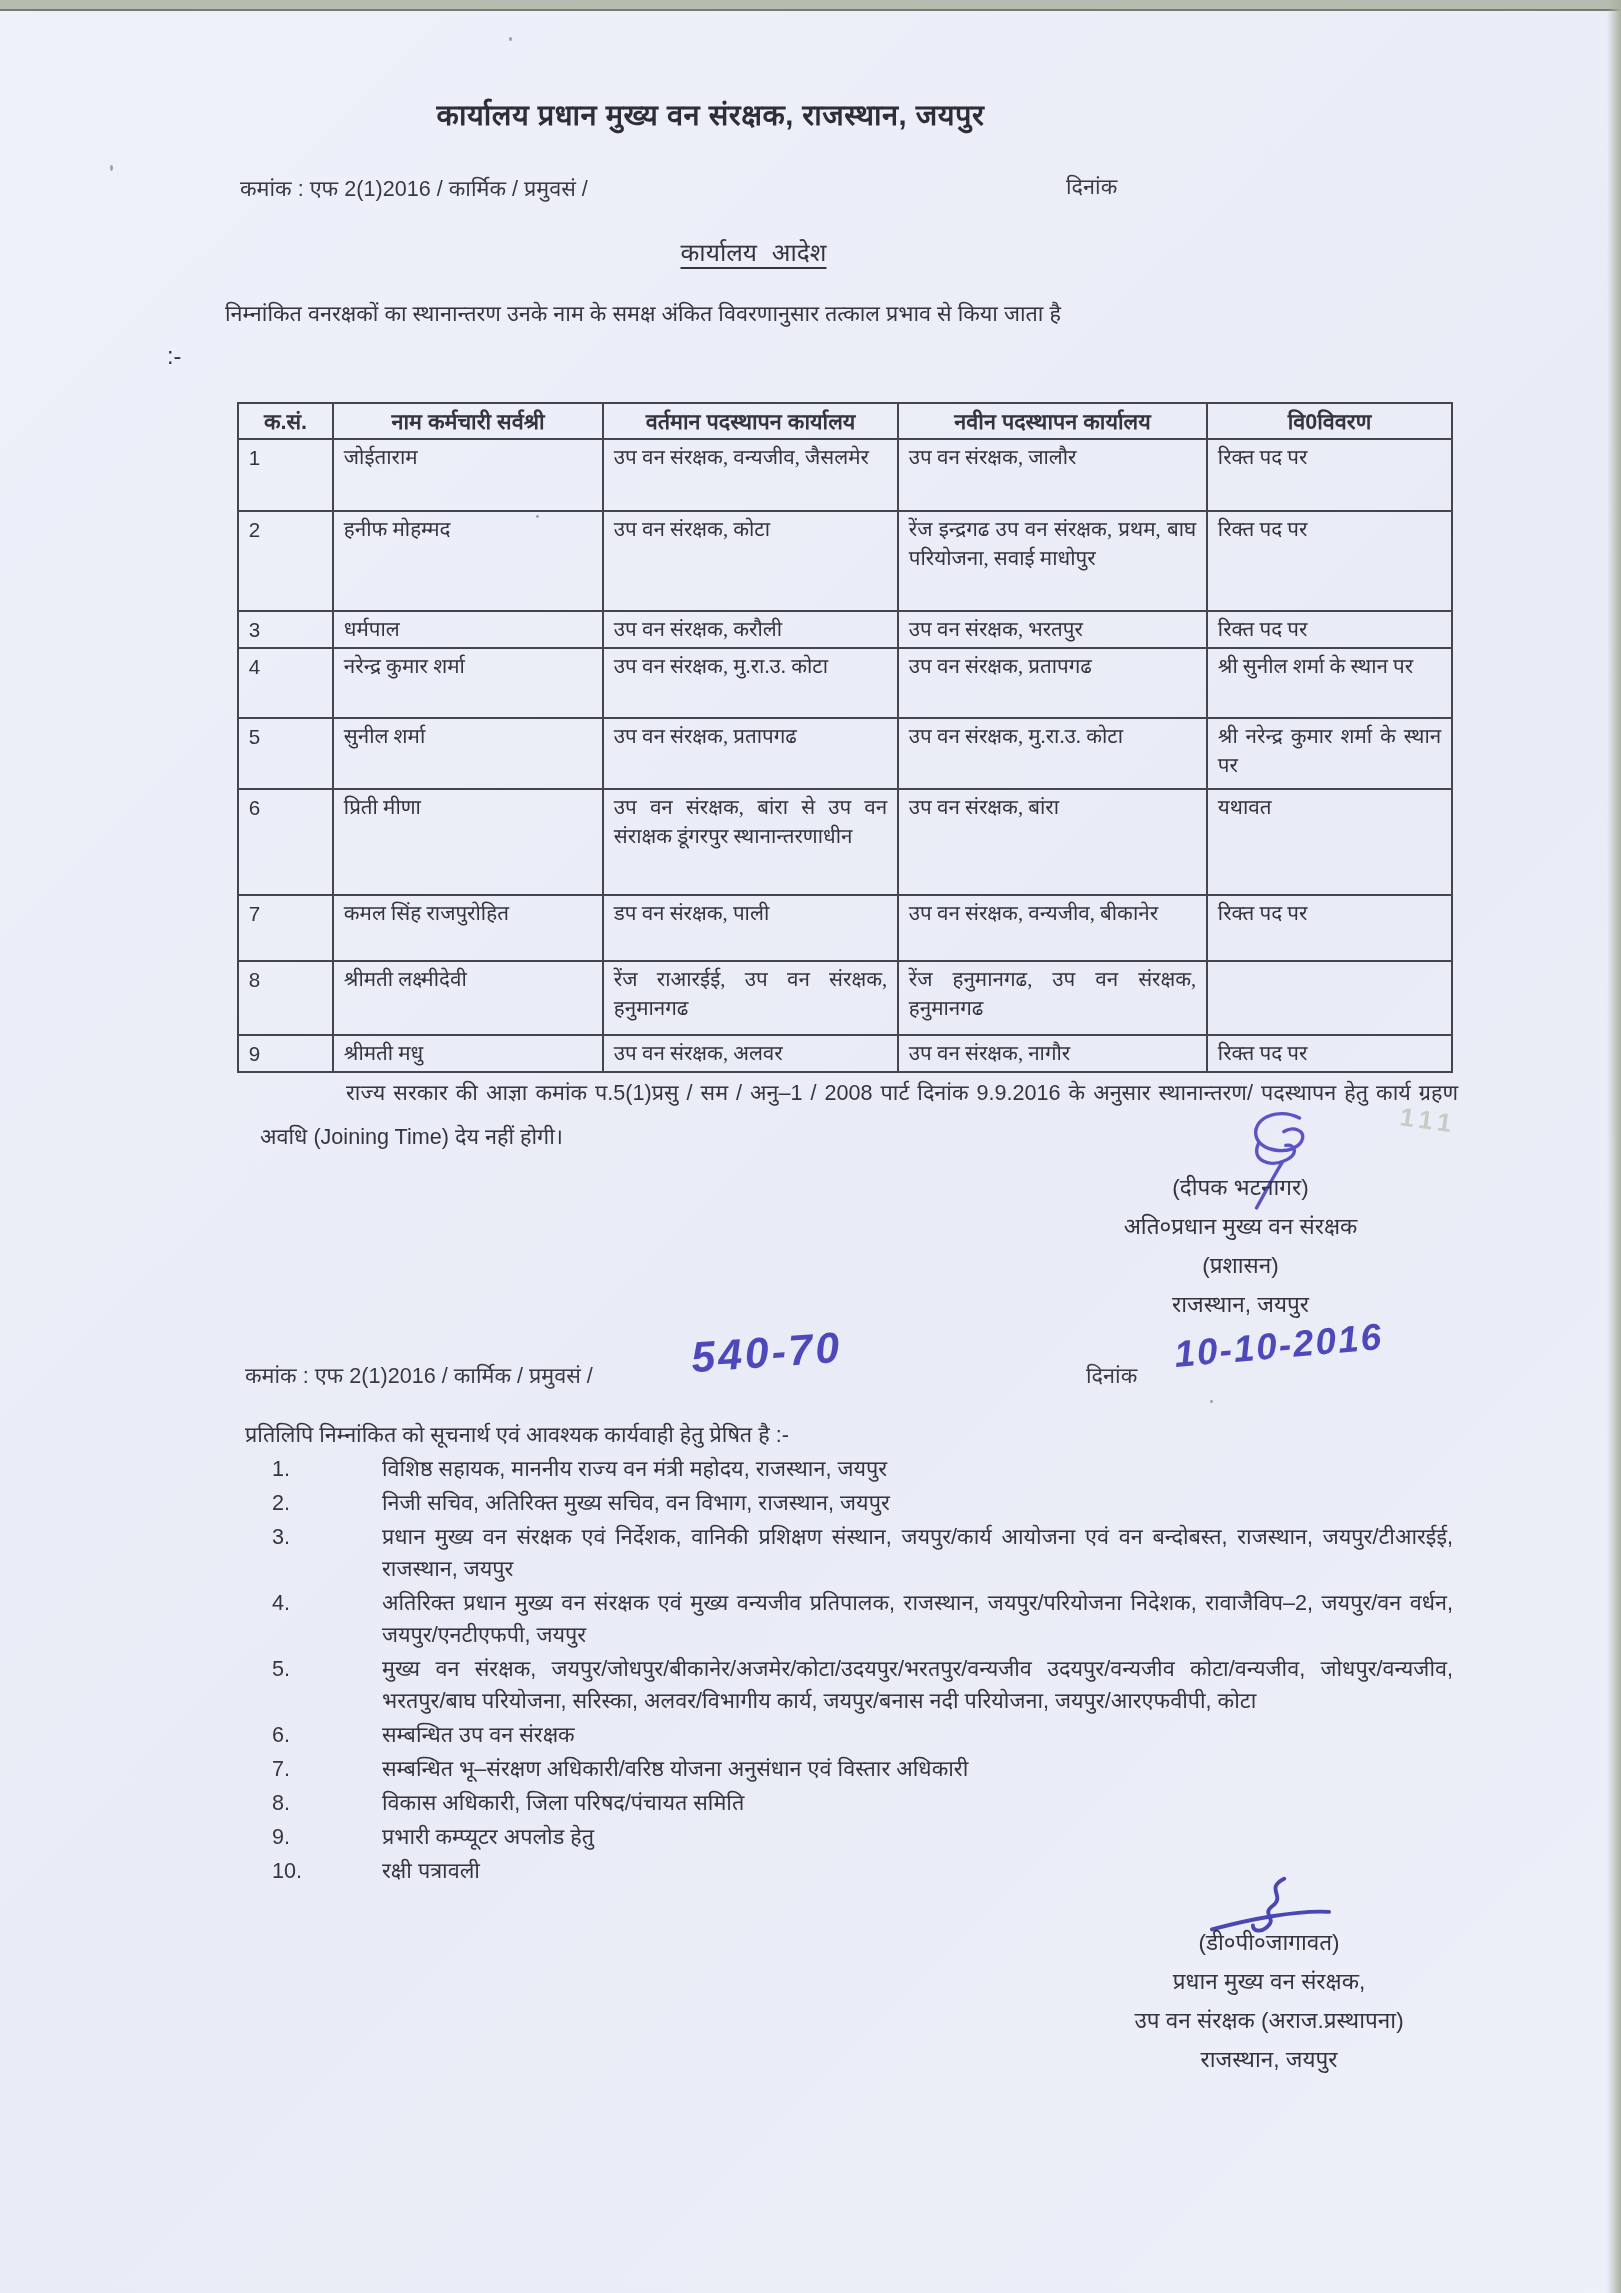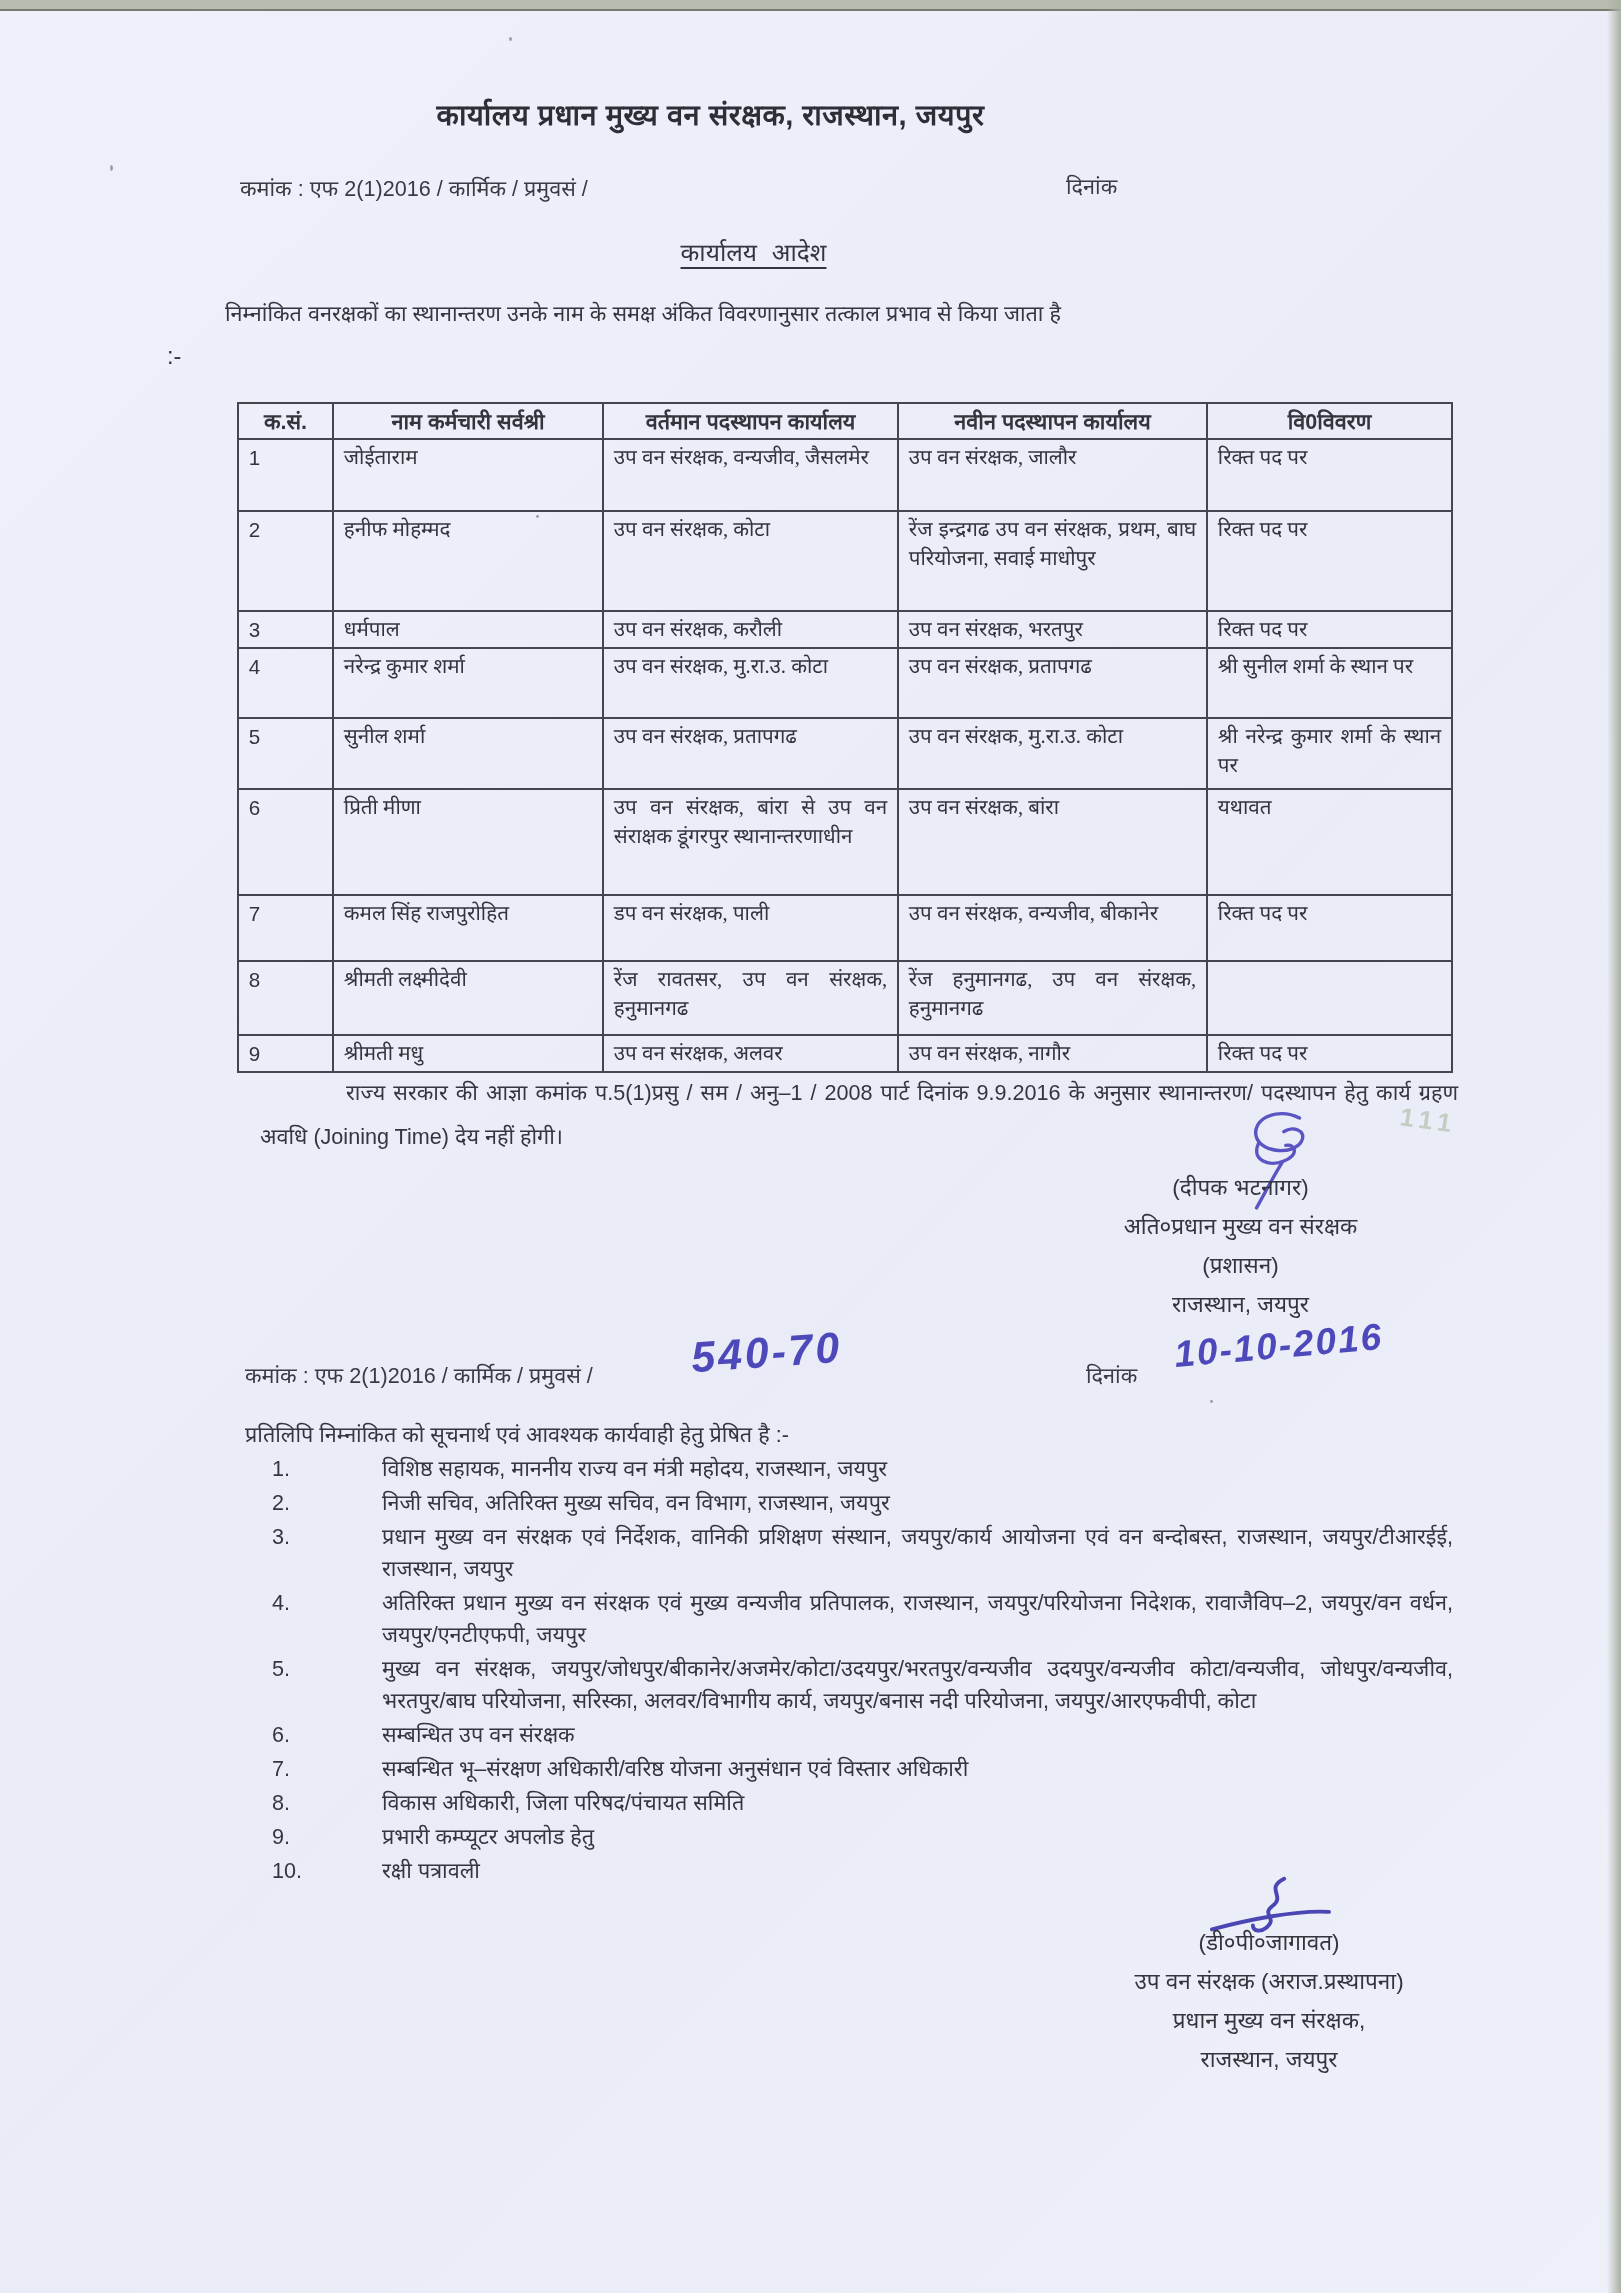--- a/index.html
+++ b/index.html
@@ -133,21 +133,21 @@
     <tr class="r6">
       <td class="sn">7</td>
       <td class="just">कमल सिंह राजपुरोहित</td>
       <td class="just">डप वन संरक्षक, पाली</td>
       <td class="just">उप वन संरक्षक, वन्यजीव, बीकानेर</td>
       <td class="just">रिक्त पद पर</td>
     </tr>
     <tr class="r7">
       <td class="sn">8</td>
       <td class="just">श्रीमती लक्ष्मीदेवी</td>
-      <td class="just">रेंज रावतसर, उप वन संरक्षक, हनुमानगढ</td>
+      <td class="just">रेंज राआरईई, उप वन संरक्षक, हनुमानगढ</td>
       <td class="just">रेंज हनुमानगढ, उप वन संरक्षक, हनुमानगढ</td>
       <td class="just"></td>
     </tr>
     <tr class="r8">
       <td class="sn">9</td>
       <td class="just">श्रीमती मधु</td>
       <td class="just">उप वन संरक्षक, अलवर</td>
       <td class="just">उप वन संरक्षक, नागौर</td>
       <td class="just">रिक्त पद पर</td>
     </tr>
@@ -223,22 +223,22 @@
 
   <svg class="sig-svg" style="left:1204px;top:1867px;" width="132" height="78" viewBox="0 0 135 80">
     <g fill="none" stroke="#4a47b5" stroke-width="4" stroke-linecap="round">
       <path d="M8,64 C45,54 95,44 128,46"></path>
       <path d="M82,12 C62,22 84,30 70,40 C58,49 76,52 64,62 C58,67 50,66 50,60"></path>
     </g>
   </svg>
 
   <div class="abs sigblock sig2block">
     <div>(डी०पी०जागावत)</div>
+    <div>प्रधान मुख्य वन संरक्षक,</div>
     <div>उप वन संरक्षक (अराज.प्रस्थापना)</div>
-    <div>प्रधान मुख्य वन संरक्षक,</div>
     <div>राजस्थान, जयपुर</div>
   </div>
 
   <div class="abs watermark">111</div>
 
   <div class="speck" style="left:509px;top:37px;width:2.9px;height:3.9px;"></div>
   <div class="speck" style="left:110px;top:165px;width:2.9px;height:5.9px;"></div>
   <div class="speck" style="left:536px;top:515px;width:2.9px;height:2.9px;"></div>
   <div class="speck" style="left:1210px;top:1400px;width:2.9px;height:2.9px;"></div>
 

